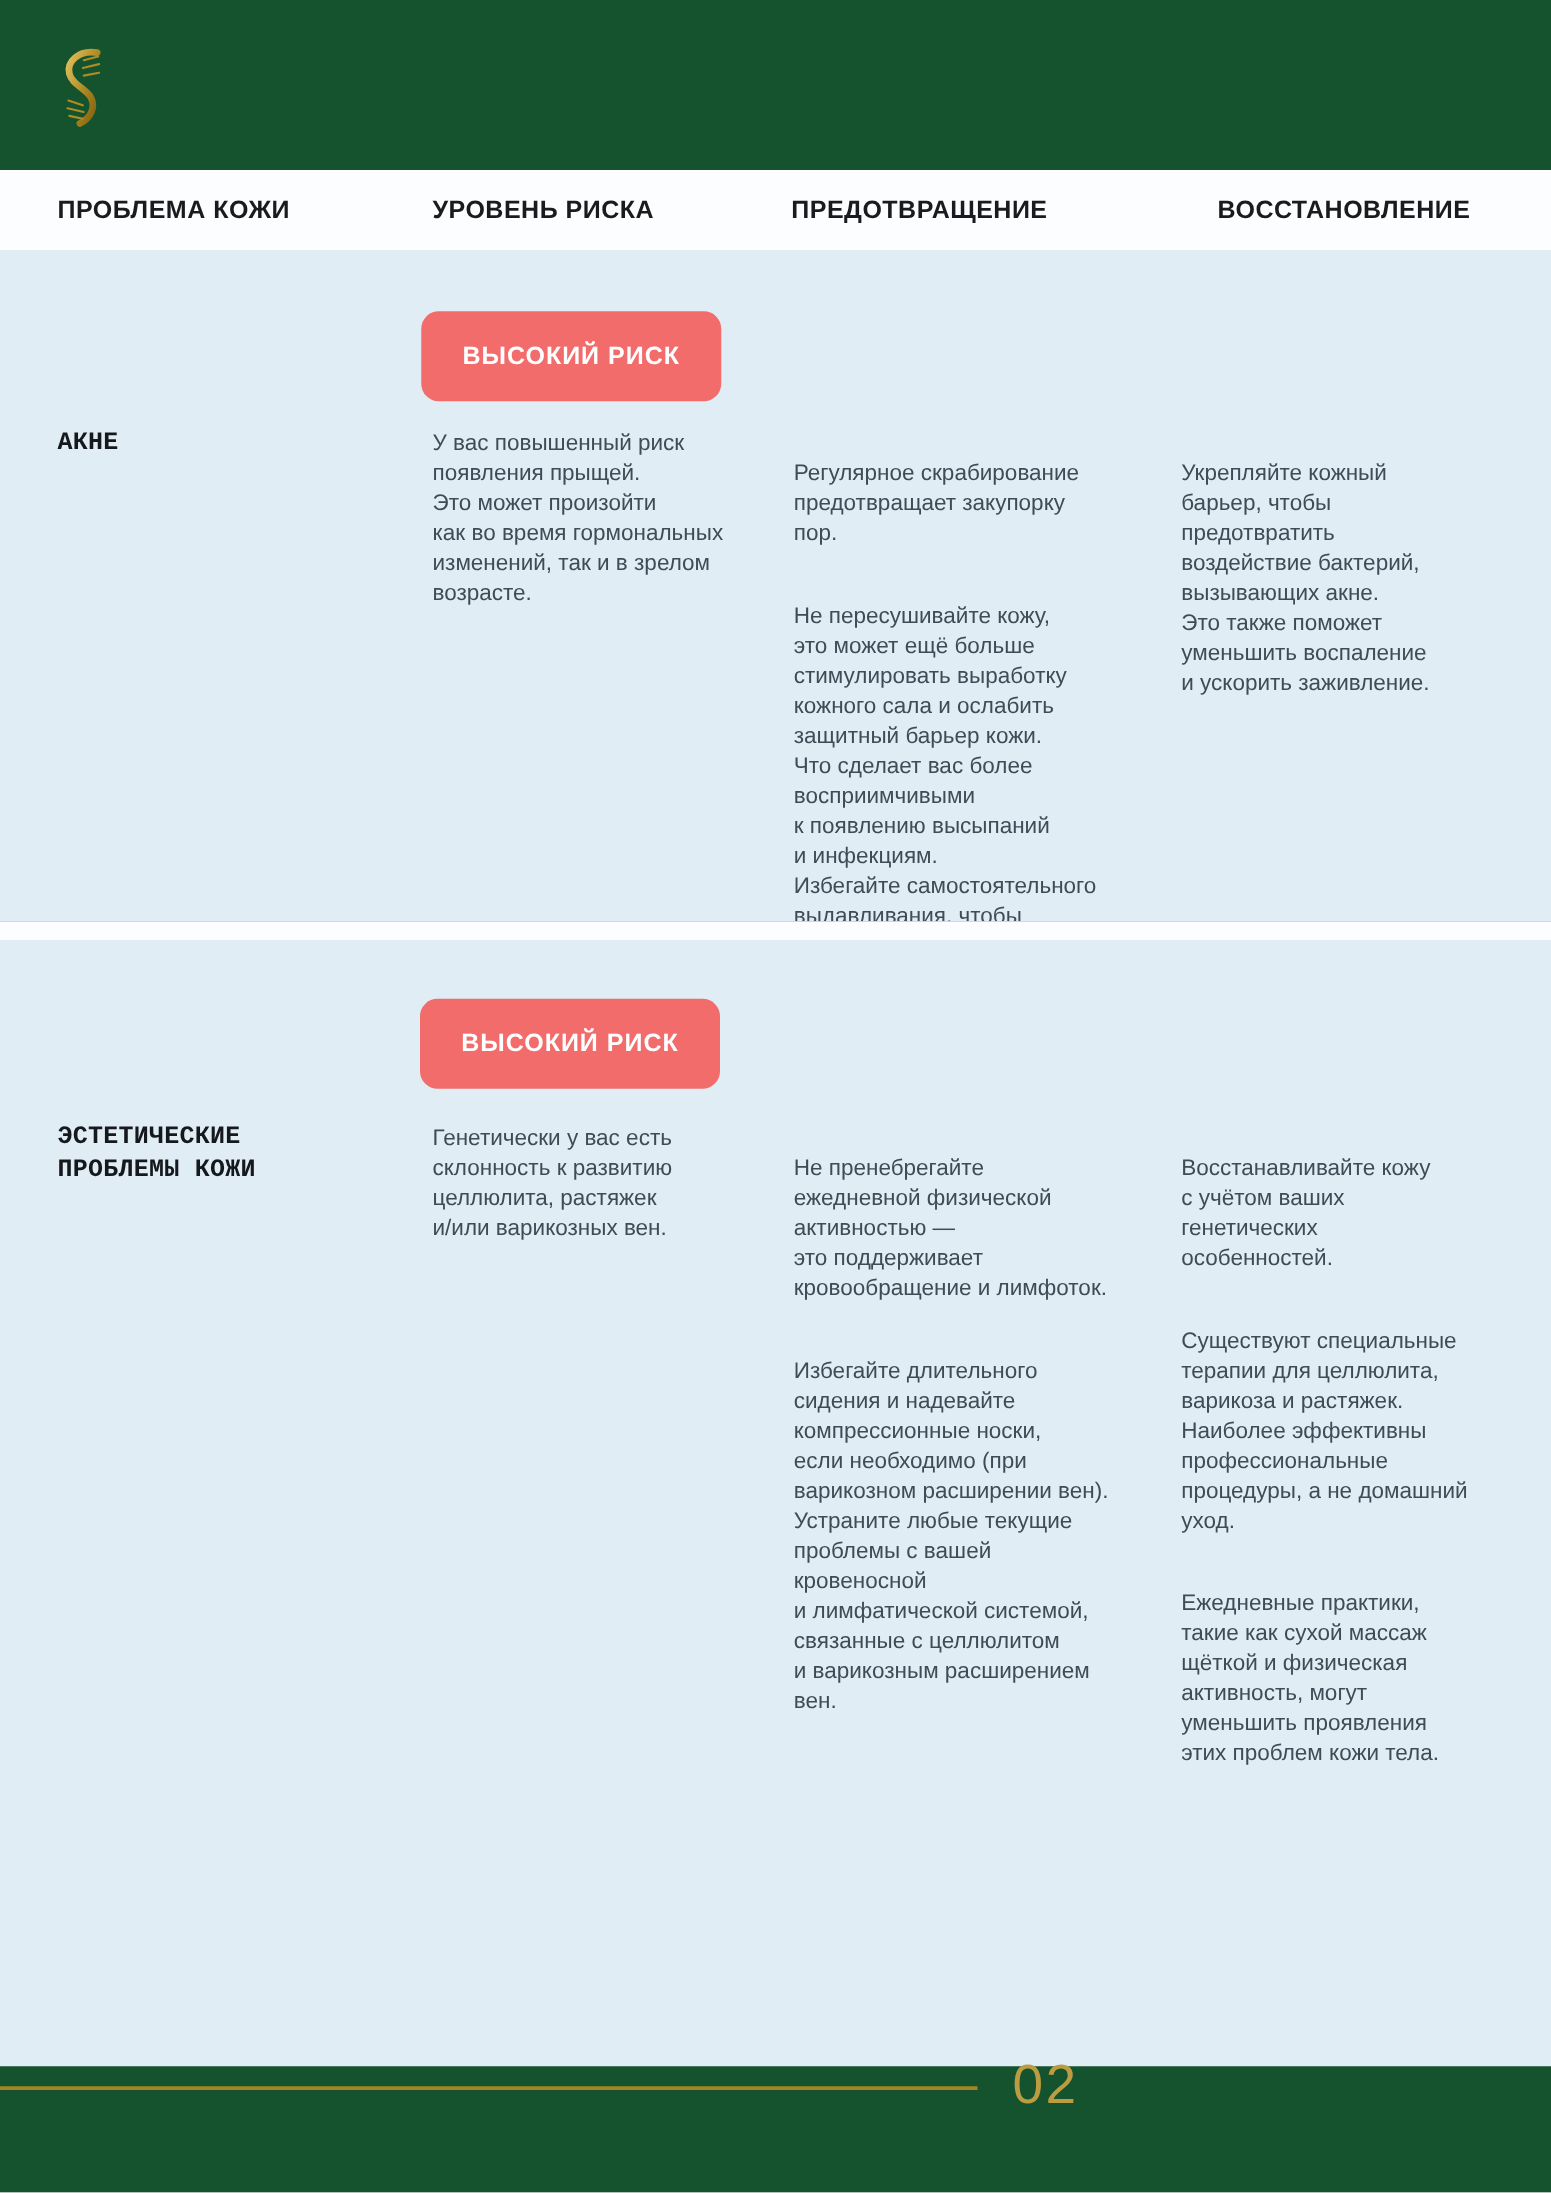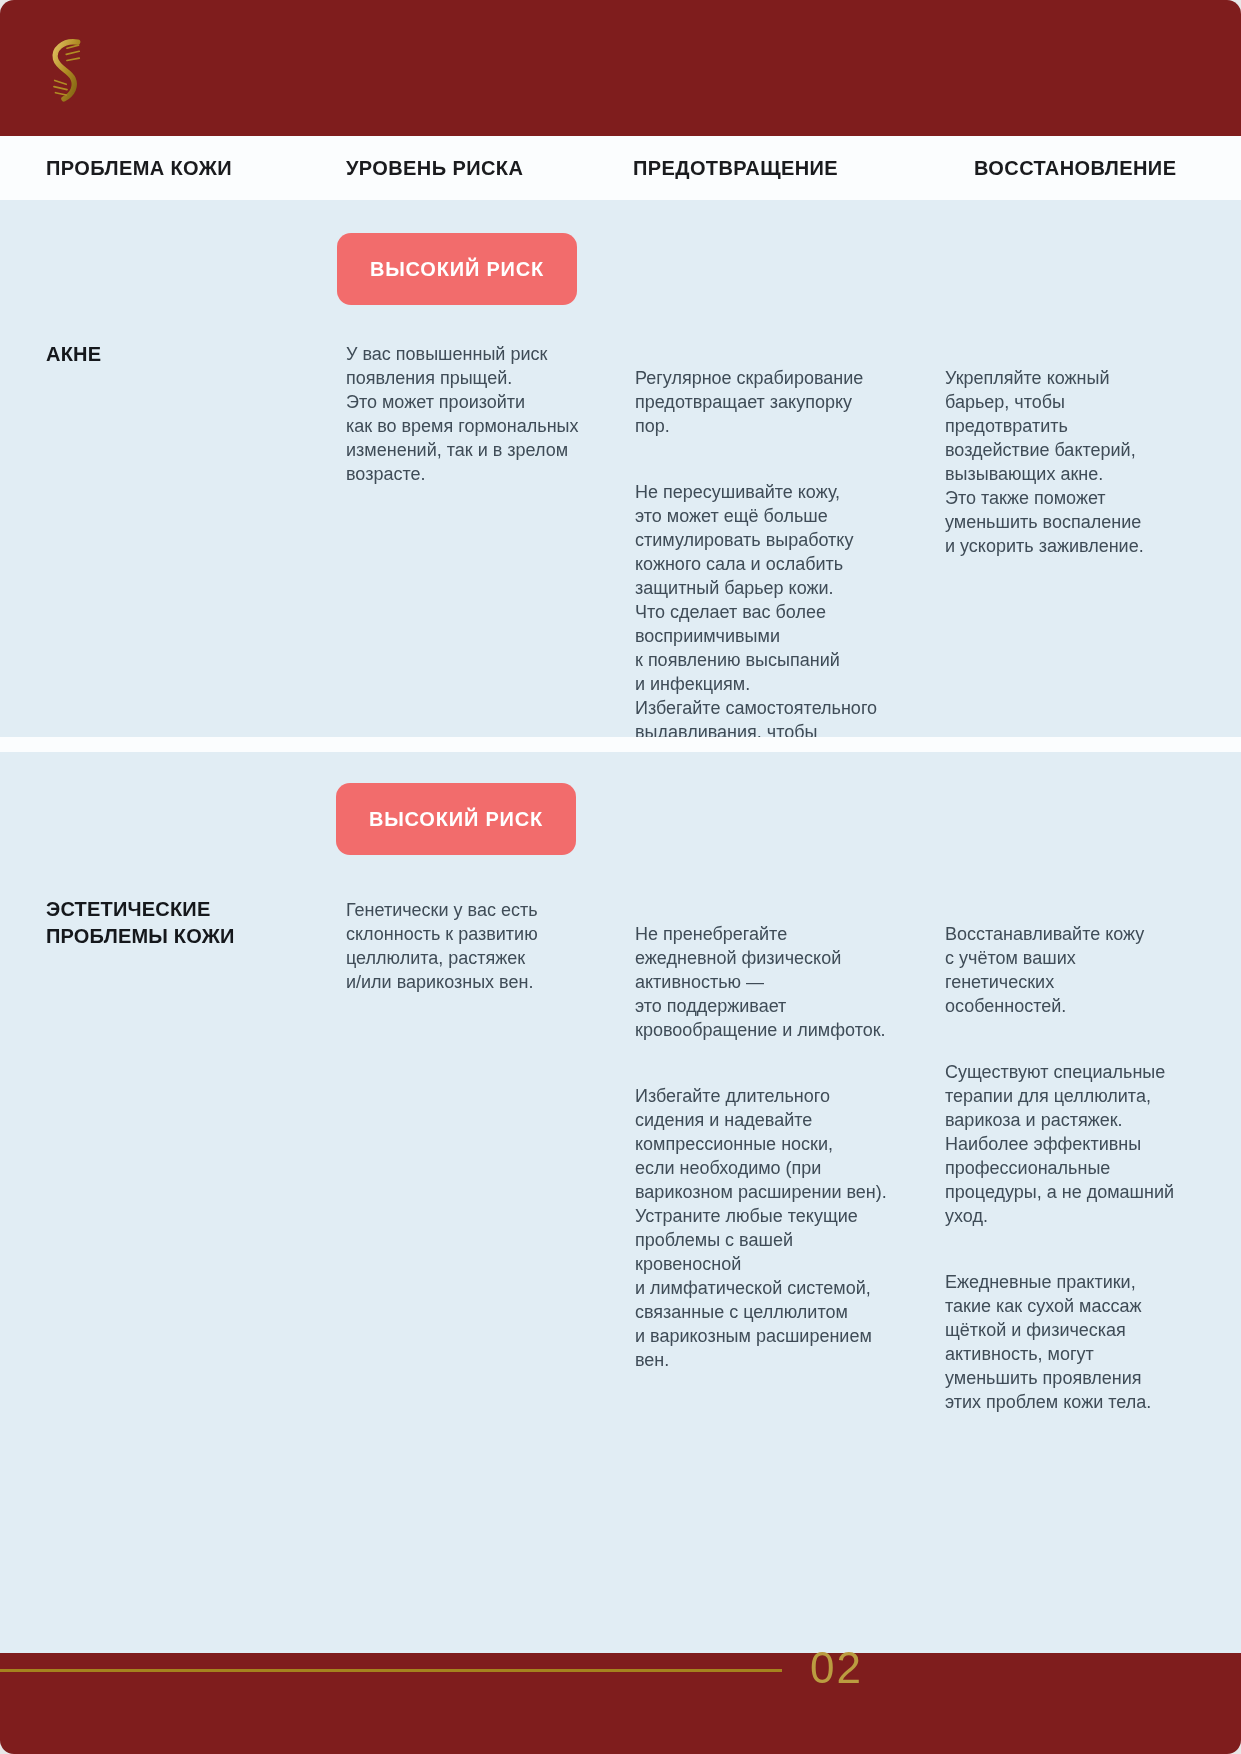--- a/index.html
+++ b/index.html
@@ -1,42 +1,41 @@
 <!DOCTYPE html>
 <html><head>
 <meta charset="utf-8">
 <style>
   html,body{margin:0;padding:0;background:#e8e8e8;}
   .page{
     position:relative;width:1241px;height:1754px;
-    background:#7f1d1d;overflow:hidden;
+    background:#14532d;overflow:hidden;
     font-family:"Liberation Sans","DejaVu Sans",sans-serif;
-    border-radius:14px;
   }
   .logo{position:absolute;left:44px;top:36px;width:46px;height:72px;}
   .header-bar{position:absolute;top:136px;left:0;width:100%;height:64px;background:#fbfdfe;}
   .col-header{
     position:absolute;top:0;height:64px;display:flex;align-items:center;
     font-weight:700;font-size:20px;letter-spacing:.4px;color:#1a1b1e;white-space:nowrap;
   }
   .ch1{left:46px}.ch2{left:346px}.ch3{left:633px}.ch4{left:974px}
   .section{position:absolute;left:0;width:100%;background:#e1edf4;}
   .s1{top:200px;height:537px;}
   .s2{top:752px;height:901px;}
   .section-gap{position:absolute;top:737px;left:0;width:100%;height:15px;background:#fbfdfe;}
   .badge{
     position:absolute;width:240px;height:72px;background:#f26c6c;border-radius:14px;
     color:#ffffff;font-weight:700;font-size:20px;letter-spacing:.8px;
-    display:flex;align-items:center;justify-content:center;white-space:nowrap;
+    display:flex;align-items:center;justify-content:center;white-space:nowrap;margin-top:16px;
   }
   .s1 .badge{left:337px;top:33px;}
   .s2 .badge{left:336px;top:31px;}
   .row-title{
     position:absolute;left:46px;width:270px;font-weight:700;font-size:20px;line-height:27px;
-    color:#15181c;white-space:pre-line;letter-spacing:.2px;
+    color:#15181c;white-space:pre-line;letter-spacing:.2px;font-family:Liberation Mono, monospace;
   }
   .s1 .row-title{top:141px;}
   .s2 .row-title{top:144px;}
   .cell{position:absolute;font-size:18px;line-height:24px;color:#3f4c57;white-space:pre-line;}
   .cell p{margin:0 0 18px 0;}
   .cell p:empty{display:none;}
   .c2{left:346px;width:268px;}
   .c3{left:635px;width:292px;}
   .c4{left:945px;width:278px;}
   .s1 .cell{top:142px;}

